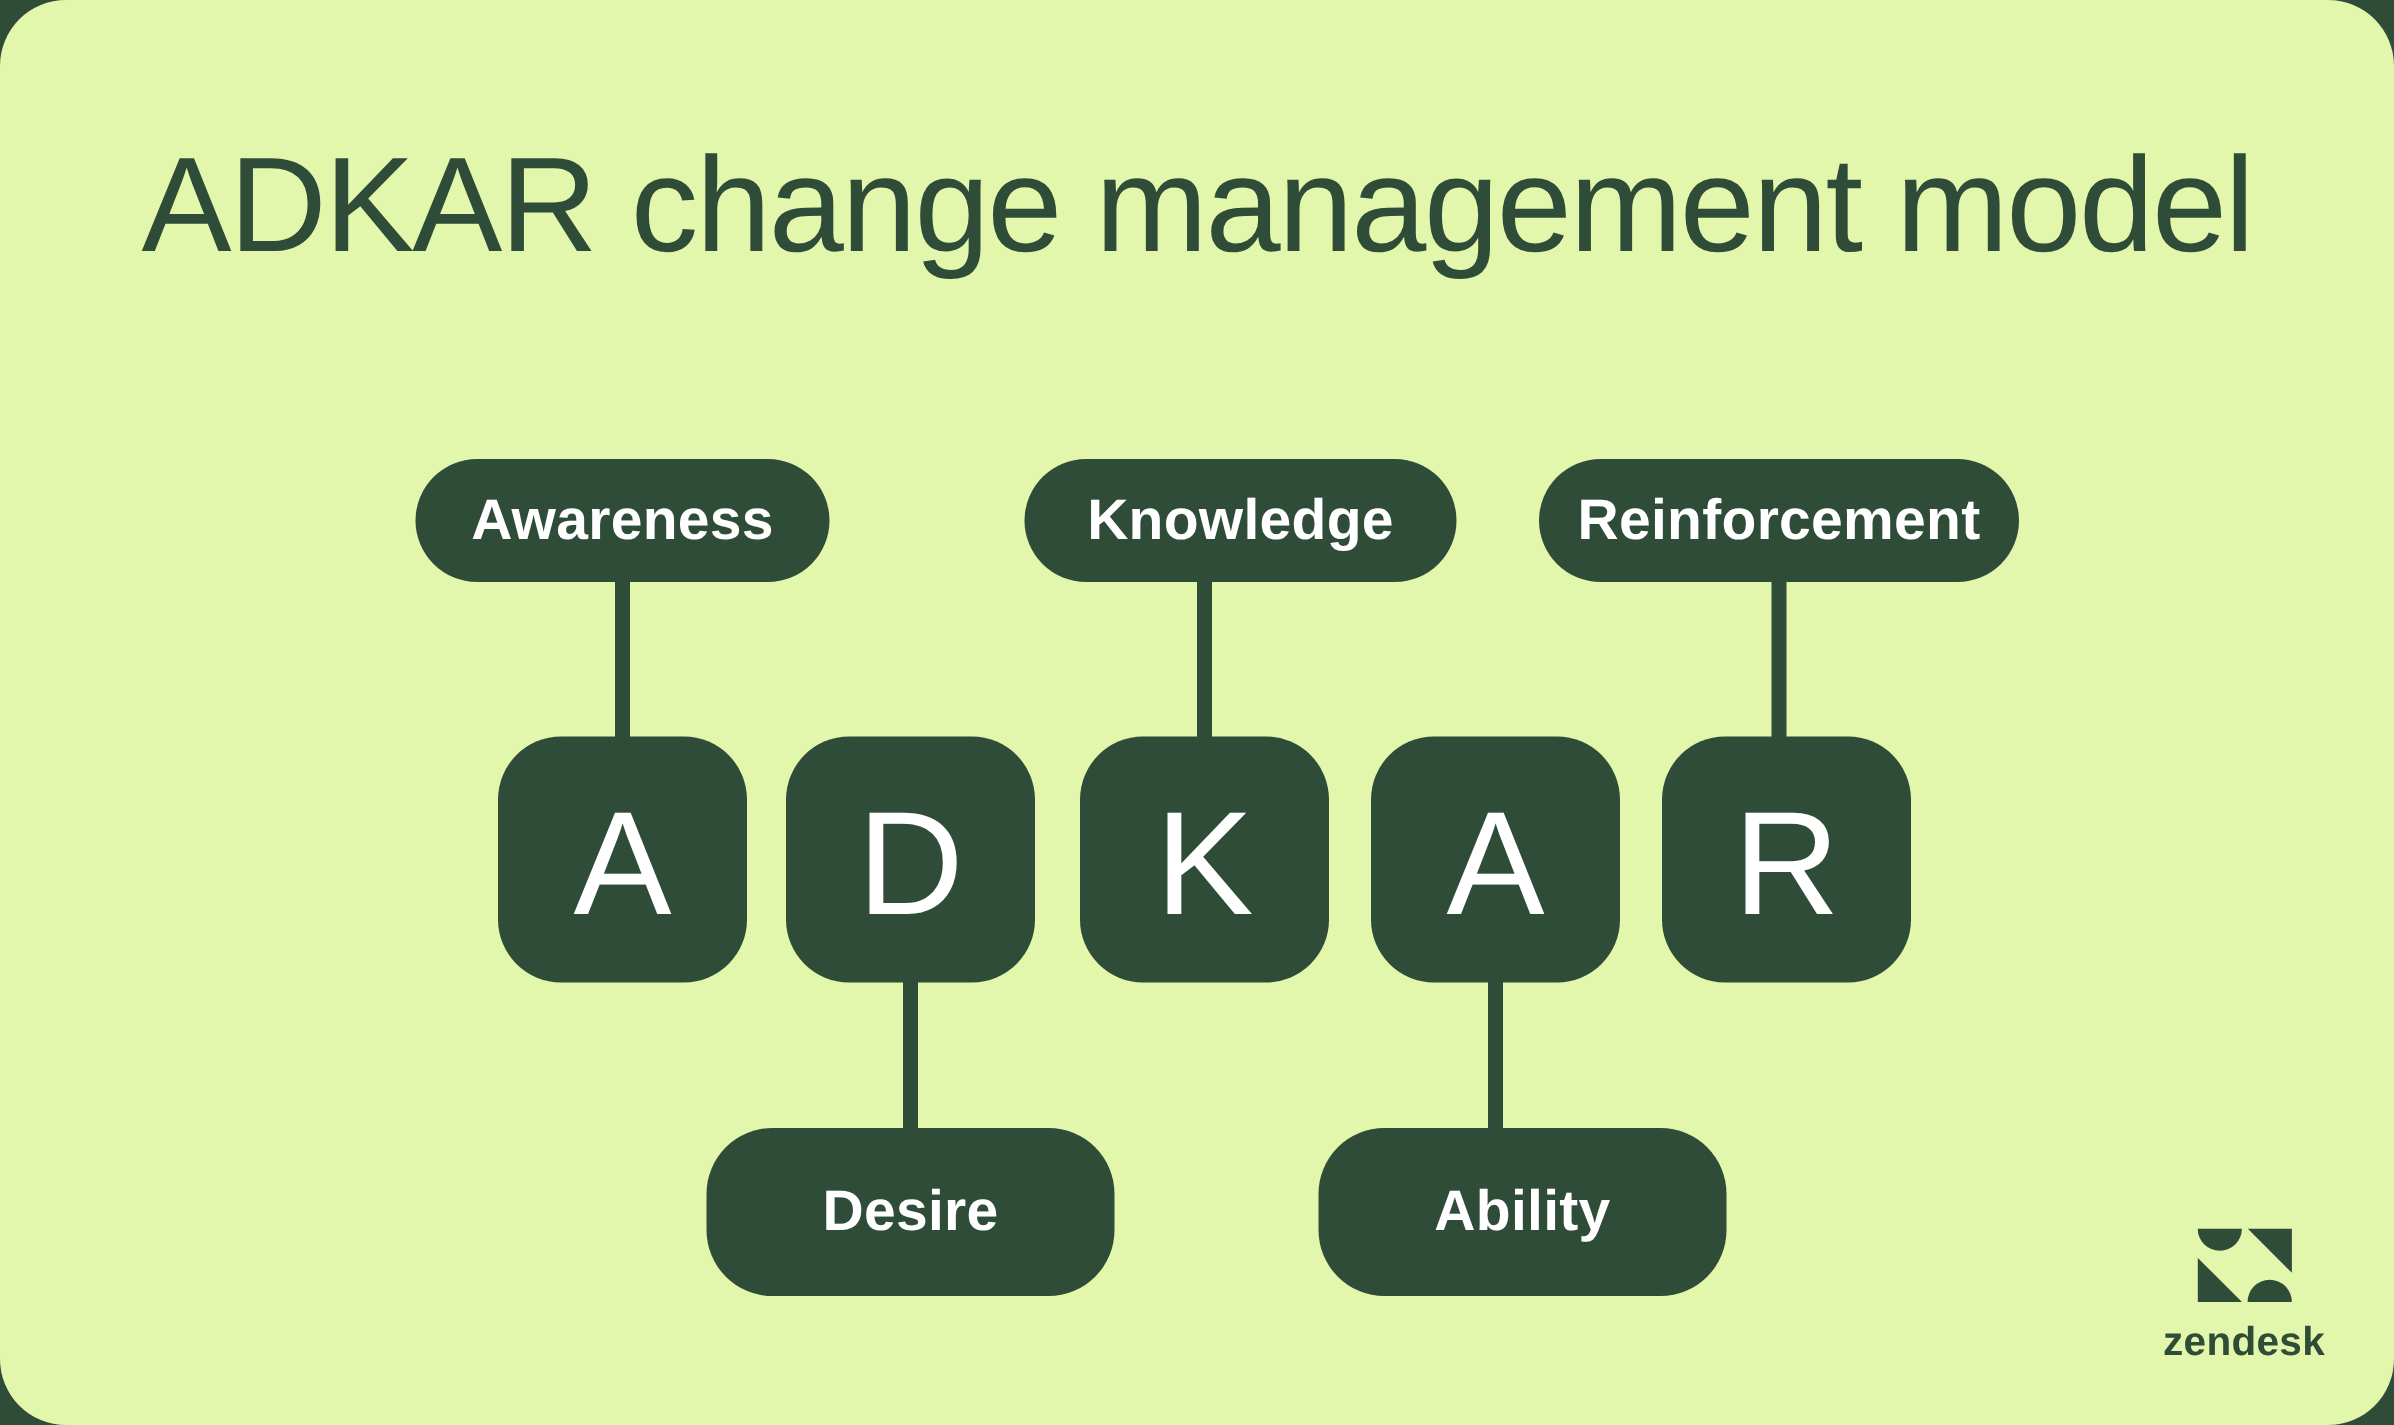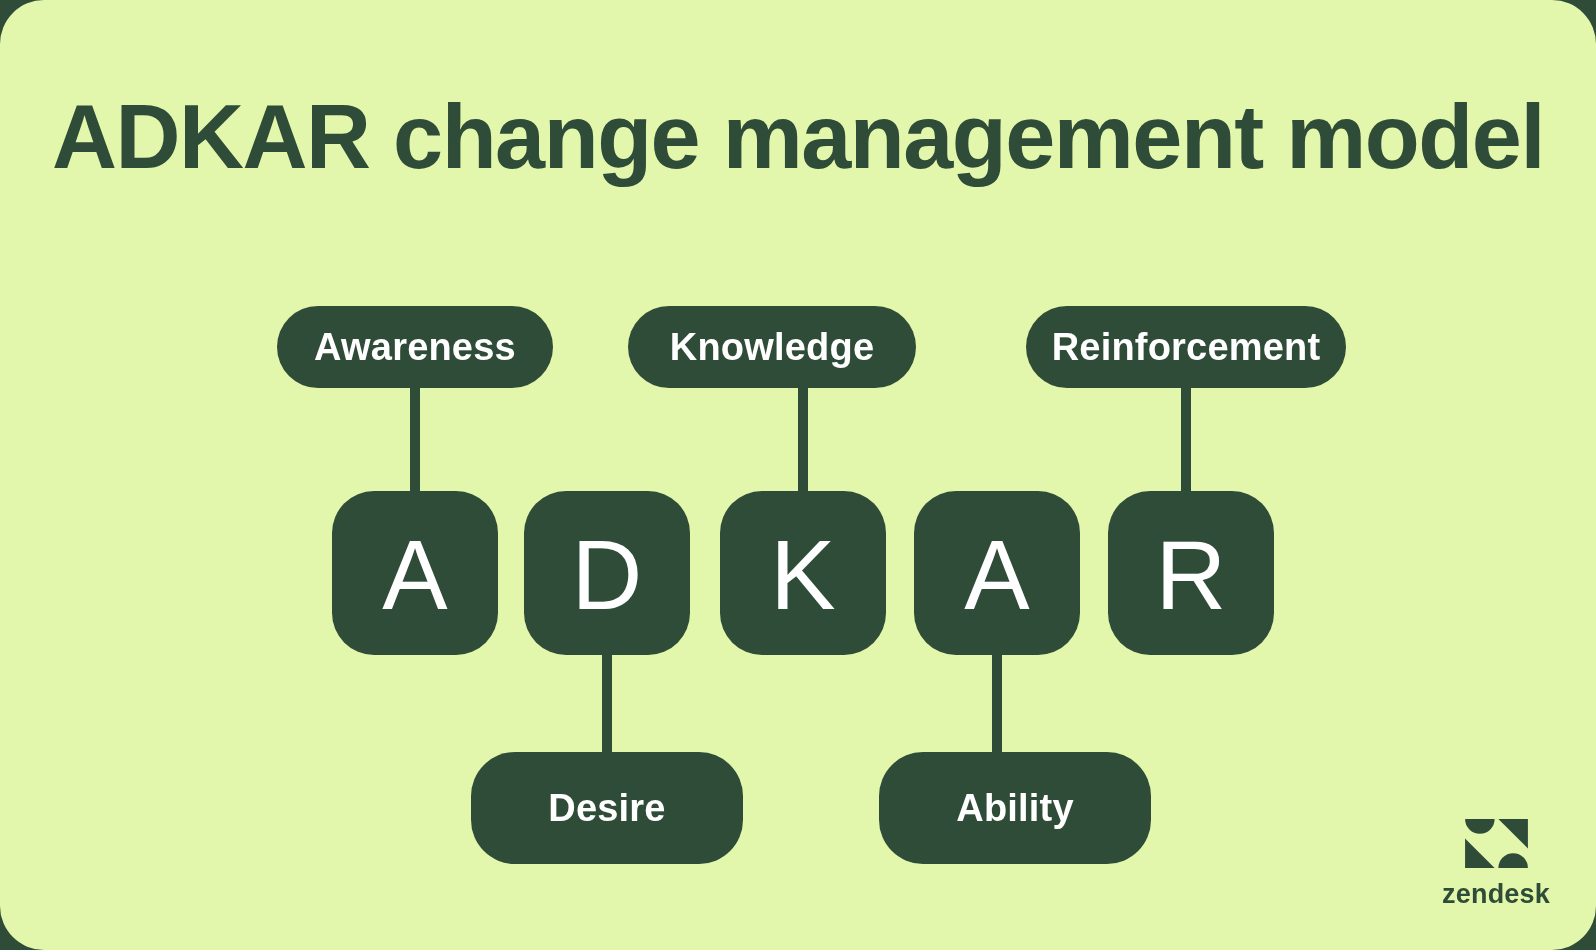--- a/index.html
+++ b/index.html
@@ -21,21 +21,21 @@
     border-radius: 44px;
     overflow: hidden;
   }
   .title {
     position: absolute;
     top: 92px; left: 0;
     width: 100%;
     text-align: center;
     font-size: 90px;
     line-height: 1;
-    font-weight: 700;
+    font-weight: 400;
     letter-spacing: -1.5px;
     color: var(--dark);
   }
   .diagram { position: absolute; inset: 0; }
 
   
   .connector {
     position: absolute;
     width: 10px;
     background: var(--dark);
@@ -78,21 +78,21 @@
     align-items: center;
     justify-content: center;
     color: var(--white);
     font-size: 38px;
     font-weight: 600;
     letter-spacing: 0.2px;
   }
   .pill.row-top    { top: 306px; height: 82px; align-items: center; }
   .pill.row-bottom { top: 752px; height: 112px; align-items: center; }
   .pill.p-awareness     { left: 277px;  width: 276px; }
-  .pill.p-knowledge     { left: 628px;  width: 288px; }
+  .pill.p-knowledge     { left: 683px;  width: 288px; }
   .pill.p-reinforcement { left: 1026px; width: 320px; }
   .pill.p-desire        { left: 471px;  width: 272px; }
   .pill.p-ability       { left: 879px;  width: 272px; }
 
   
   .logo {
     position: absolute;
     right: 46px; bottom: 40px;
     display: flex;
     flex-direction: column;

